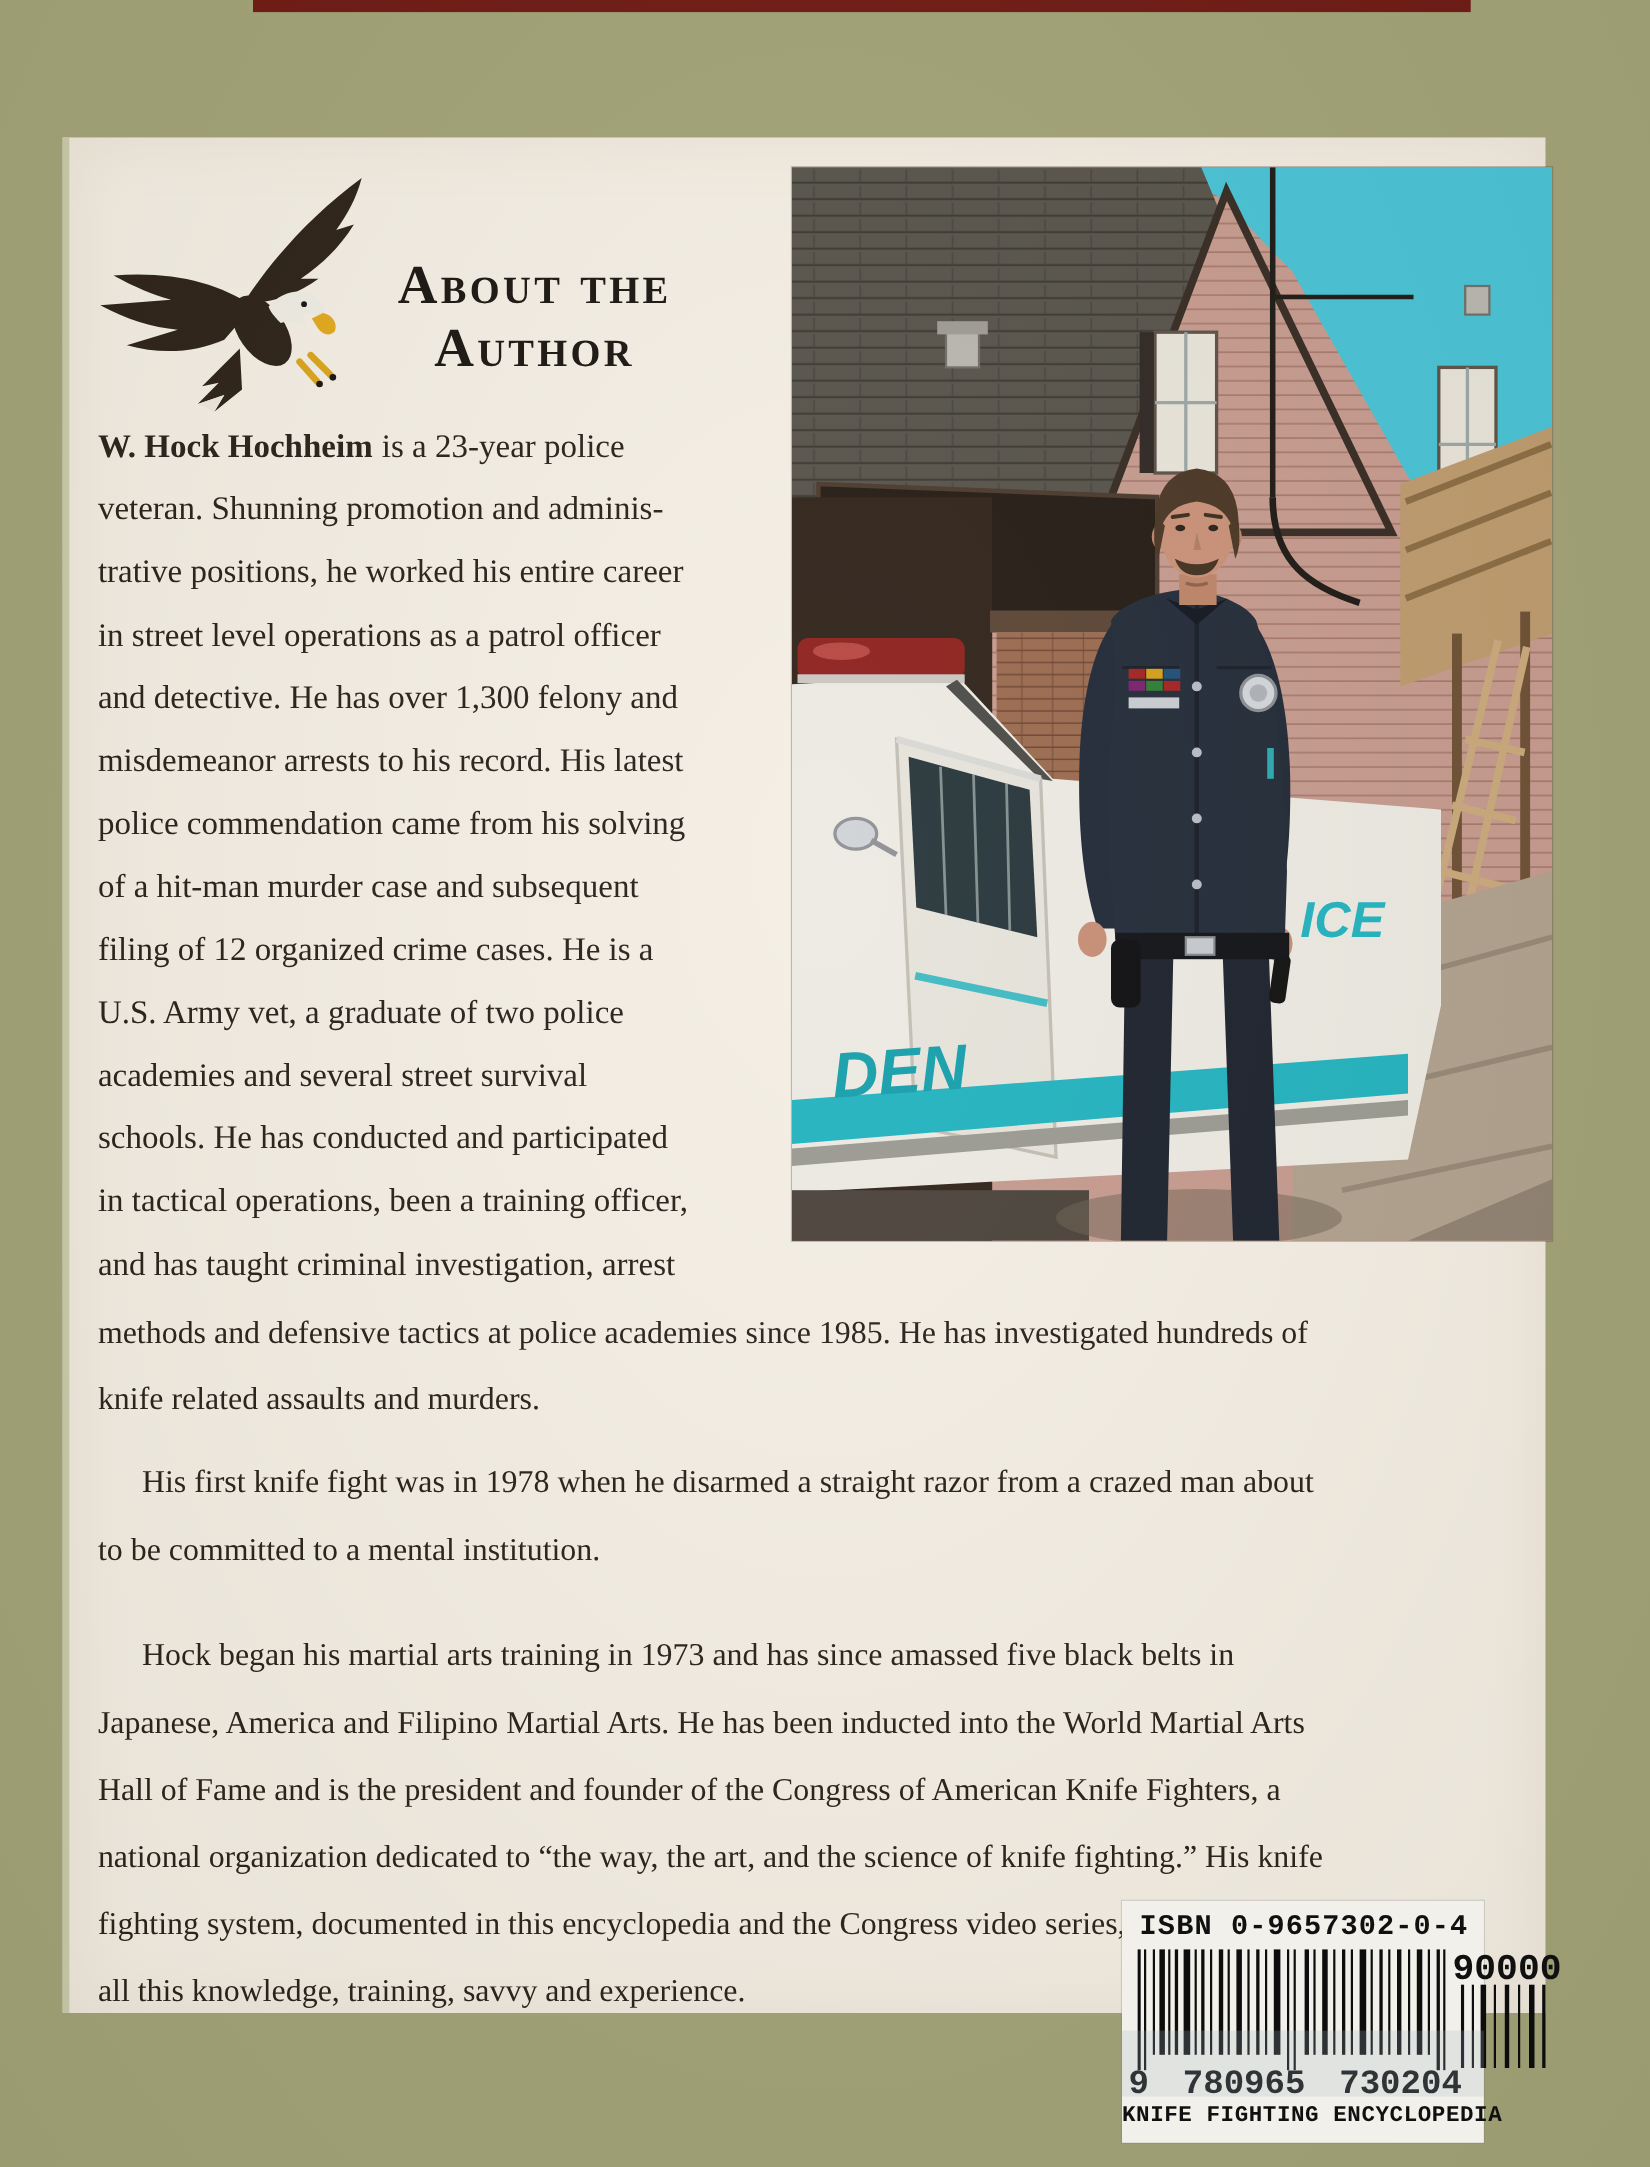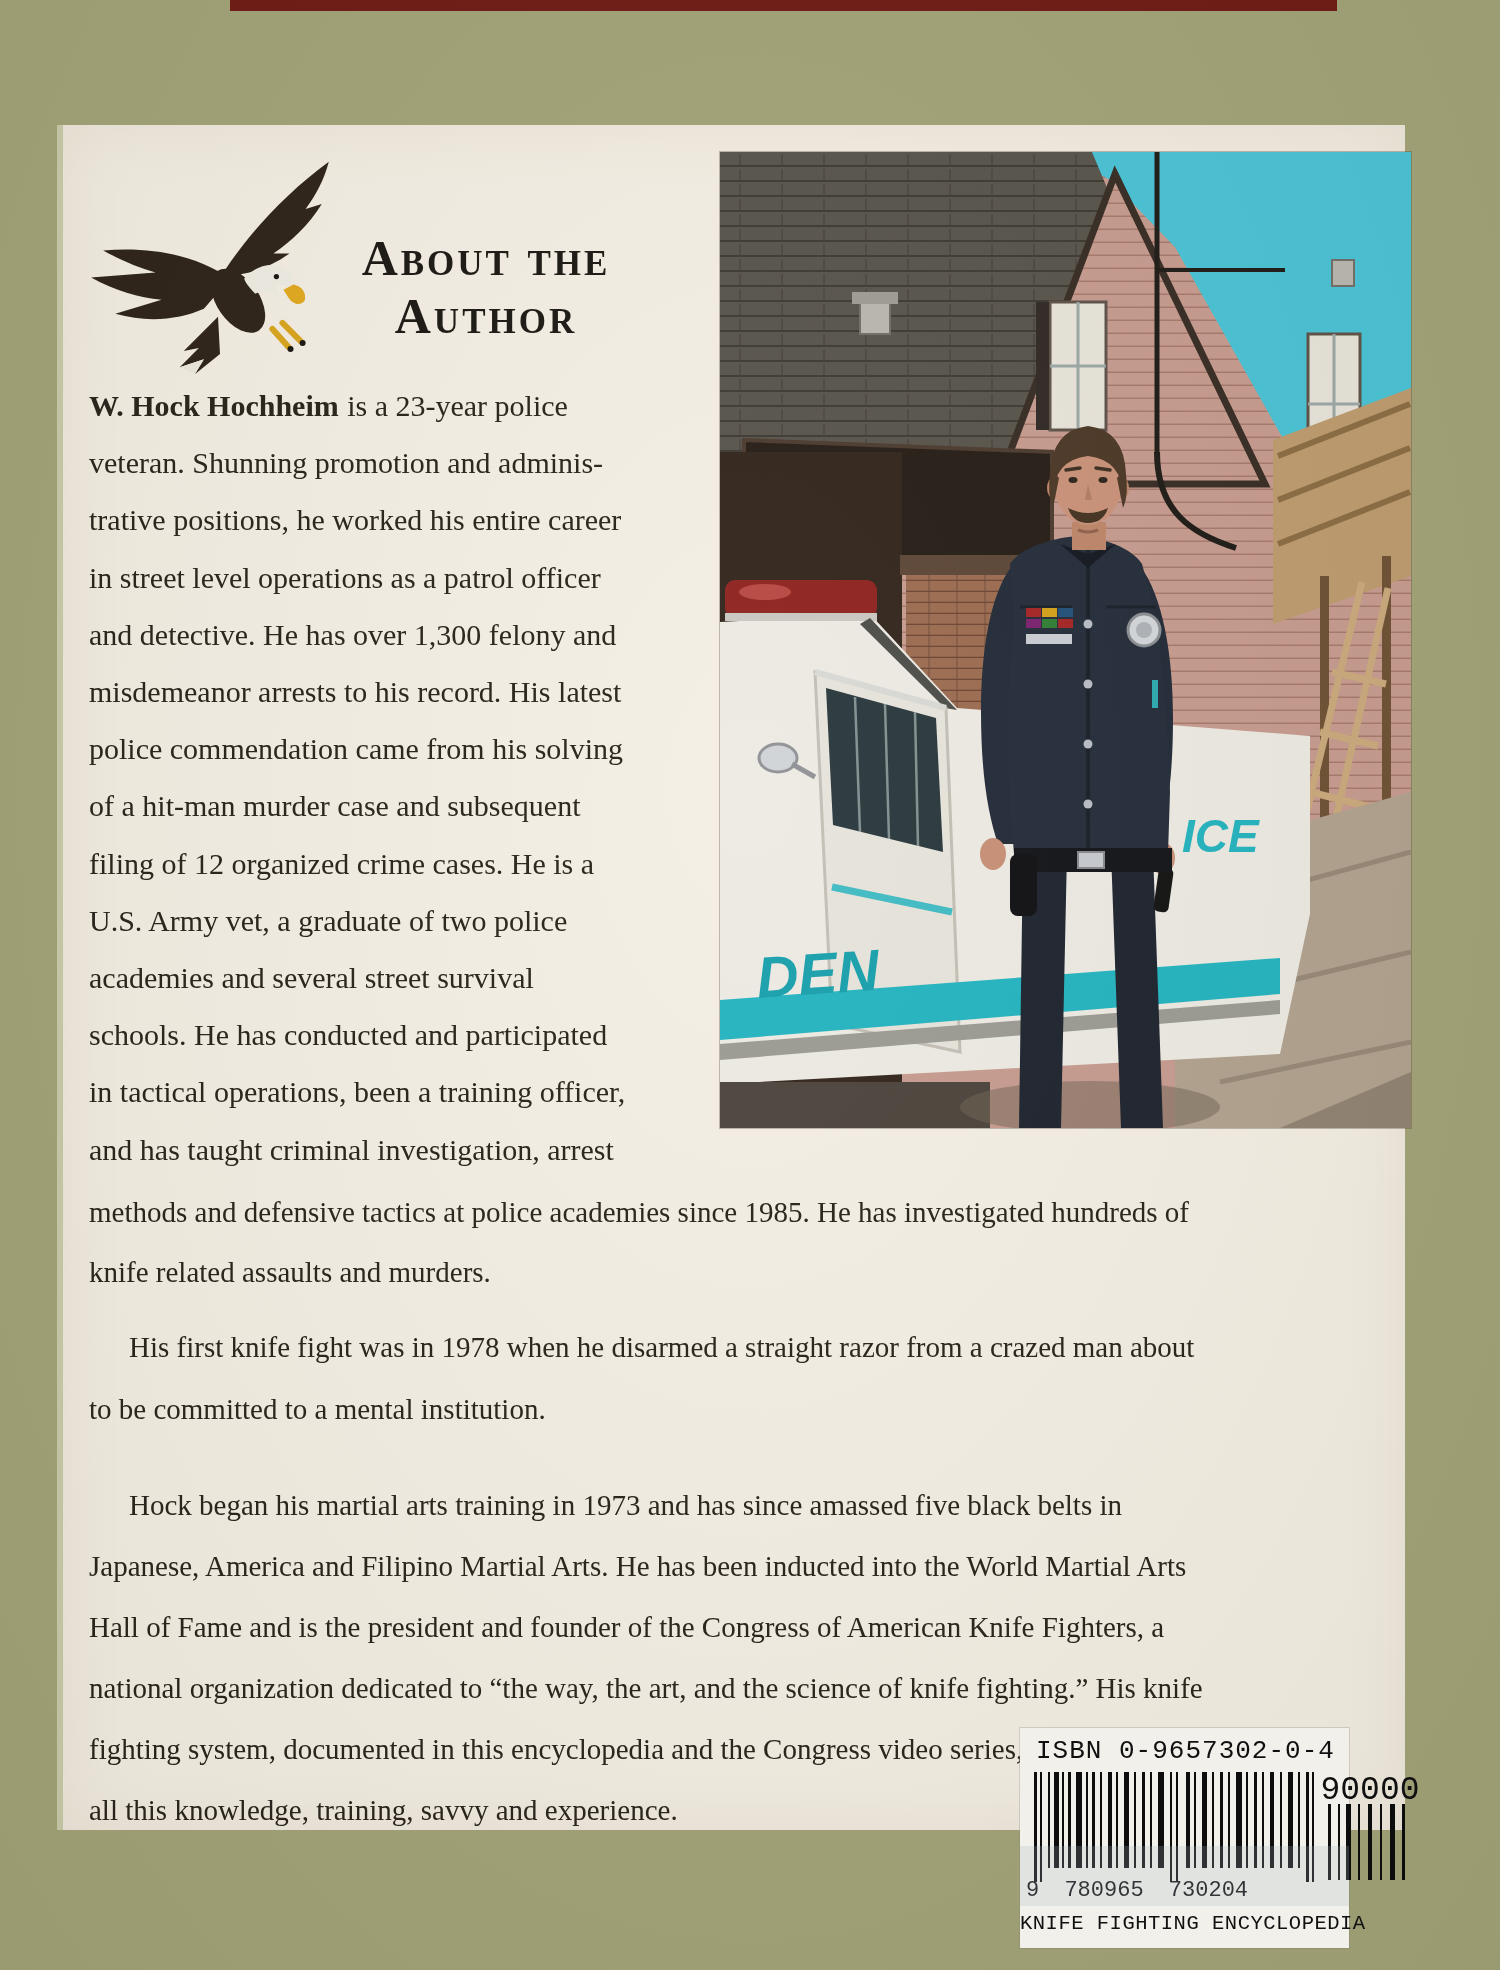--- a/index.html
+++ b/index.html
@@ -18,27 +18,27 @@
   .col{position:absolute;left:26px;top:252px;width:640px;font-size:30px;line-height:57.2px;color:#262019;}
   .ln{white-space:nowrap;}
   .col b{font-weight:700;margin-right:.28em;}
   .wideA{position:absolute;left:26px;top:1057px;width:1310px;font-size:29px;line-height:60px;color:#262019;}
   .wideB{position:absolute;left:26px;top:1191px;width:1310px;font-size:29px;line-height:62px;color:#262019;}
   .wideC{position:absolute;left:26px;top:1350px;width:1310px;font-size:29px;line-height:61px;color:#262019;}
   .indent{padding-left:40px;}
   .photo{position:absolute;left:657px;top:27px;width:691px;height:976px;
     outline:1px solid rgba(90,70,60,.35);background:#c69a8e;}
   .sticker{position:absolute;left:1020px;top:1728px;width:329px;height:220px;background:#f1f0ea;
-    border-radius:0;box-shadow:0 0 0 1px rgba(120,120,110,.25);z-index:5;}
+    border-radius:0;box-shadow:0 0 0 1px rgba(120,120,110,.25);z-index:5;font-weight:bold;}
   .sticker::after{content:"";position:absolute;left:0;top:118px;width:100%;height:60px;
     background:rgba(165,180,190,.22);}
   .mono{font-family:"Liberation Mono","DejaVu Sans Mono",monospace;color:#101010;}
   .isbn{position:absolute;left:16px;top:8px;font-size:26px;letter-spacing:1px;white-space:nowrap;}
   .eanbars{position:absolute;left:14px;top:44px;}
-  .eandigits{position:absolute;left:6px;top:150px;width:296px;text-align:left;font-size:22px;word-spacing:12px;white-space:nowrap;}
+  .eandigits{position:absolute;left:6px;top:150px;width:296px;text-align:left;font-size:31px;word-spacing:12px;white-space:nowrap;}
   .suppnum{position:absolute;left:300px;top:44px;width:100px;text-align:center;font-size:33px;}
   .suppbars{position:absolute;left:308px;top:76px;}
   .caption{position:absolute;left:0;top:184px;width:100%;text-align:center;font-size:20.5px;letter-spacing:.5px;white-space:nowrap;}
 </style>
 </head>
 <body>
 
 <div class="page">
   <div class="top-strip"></div>
 

